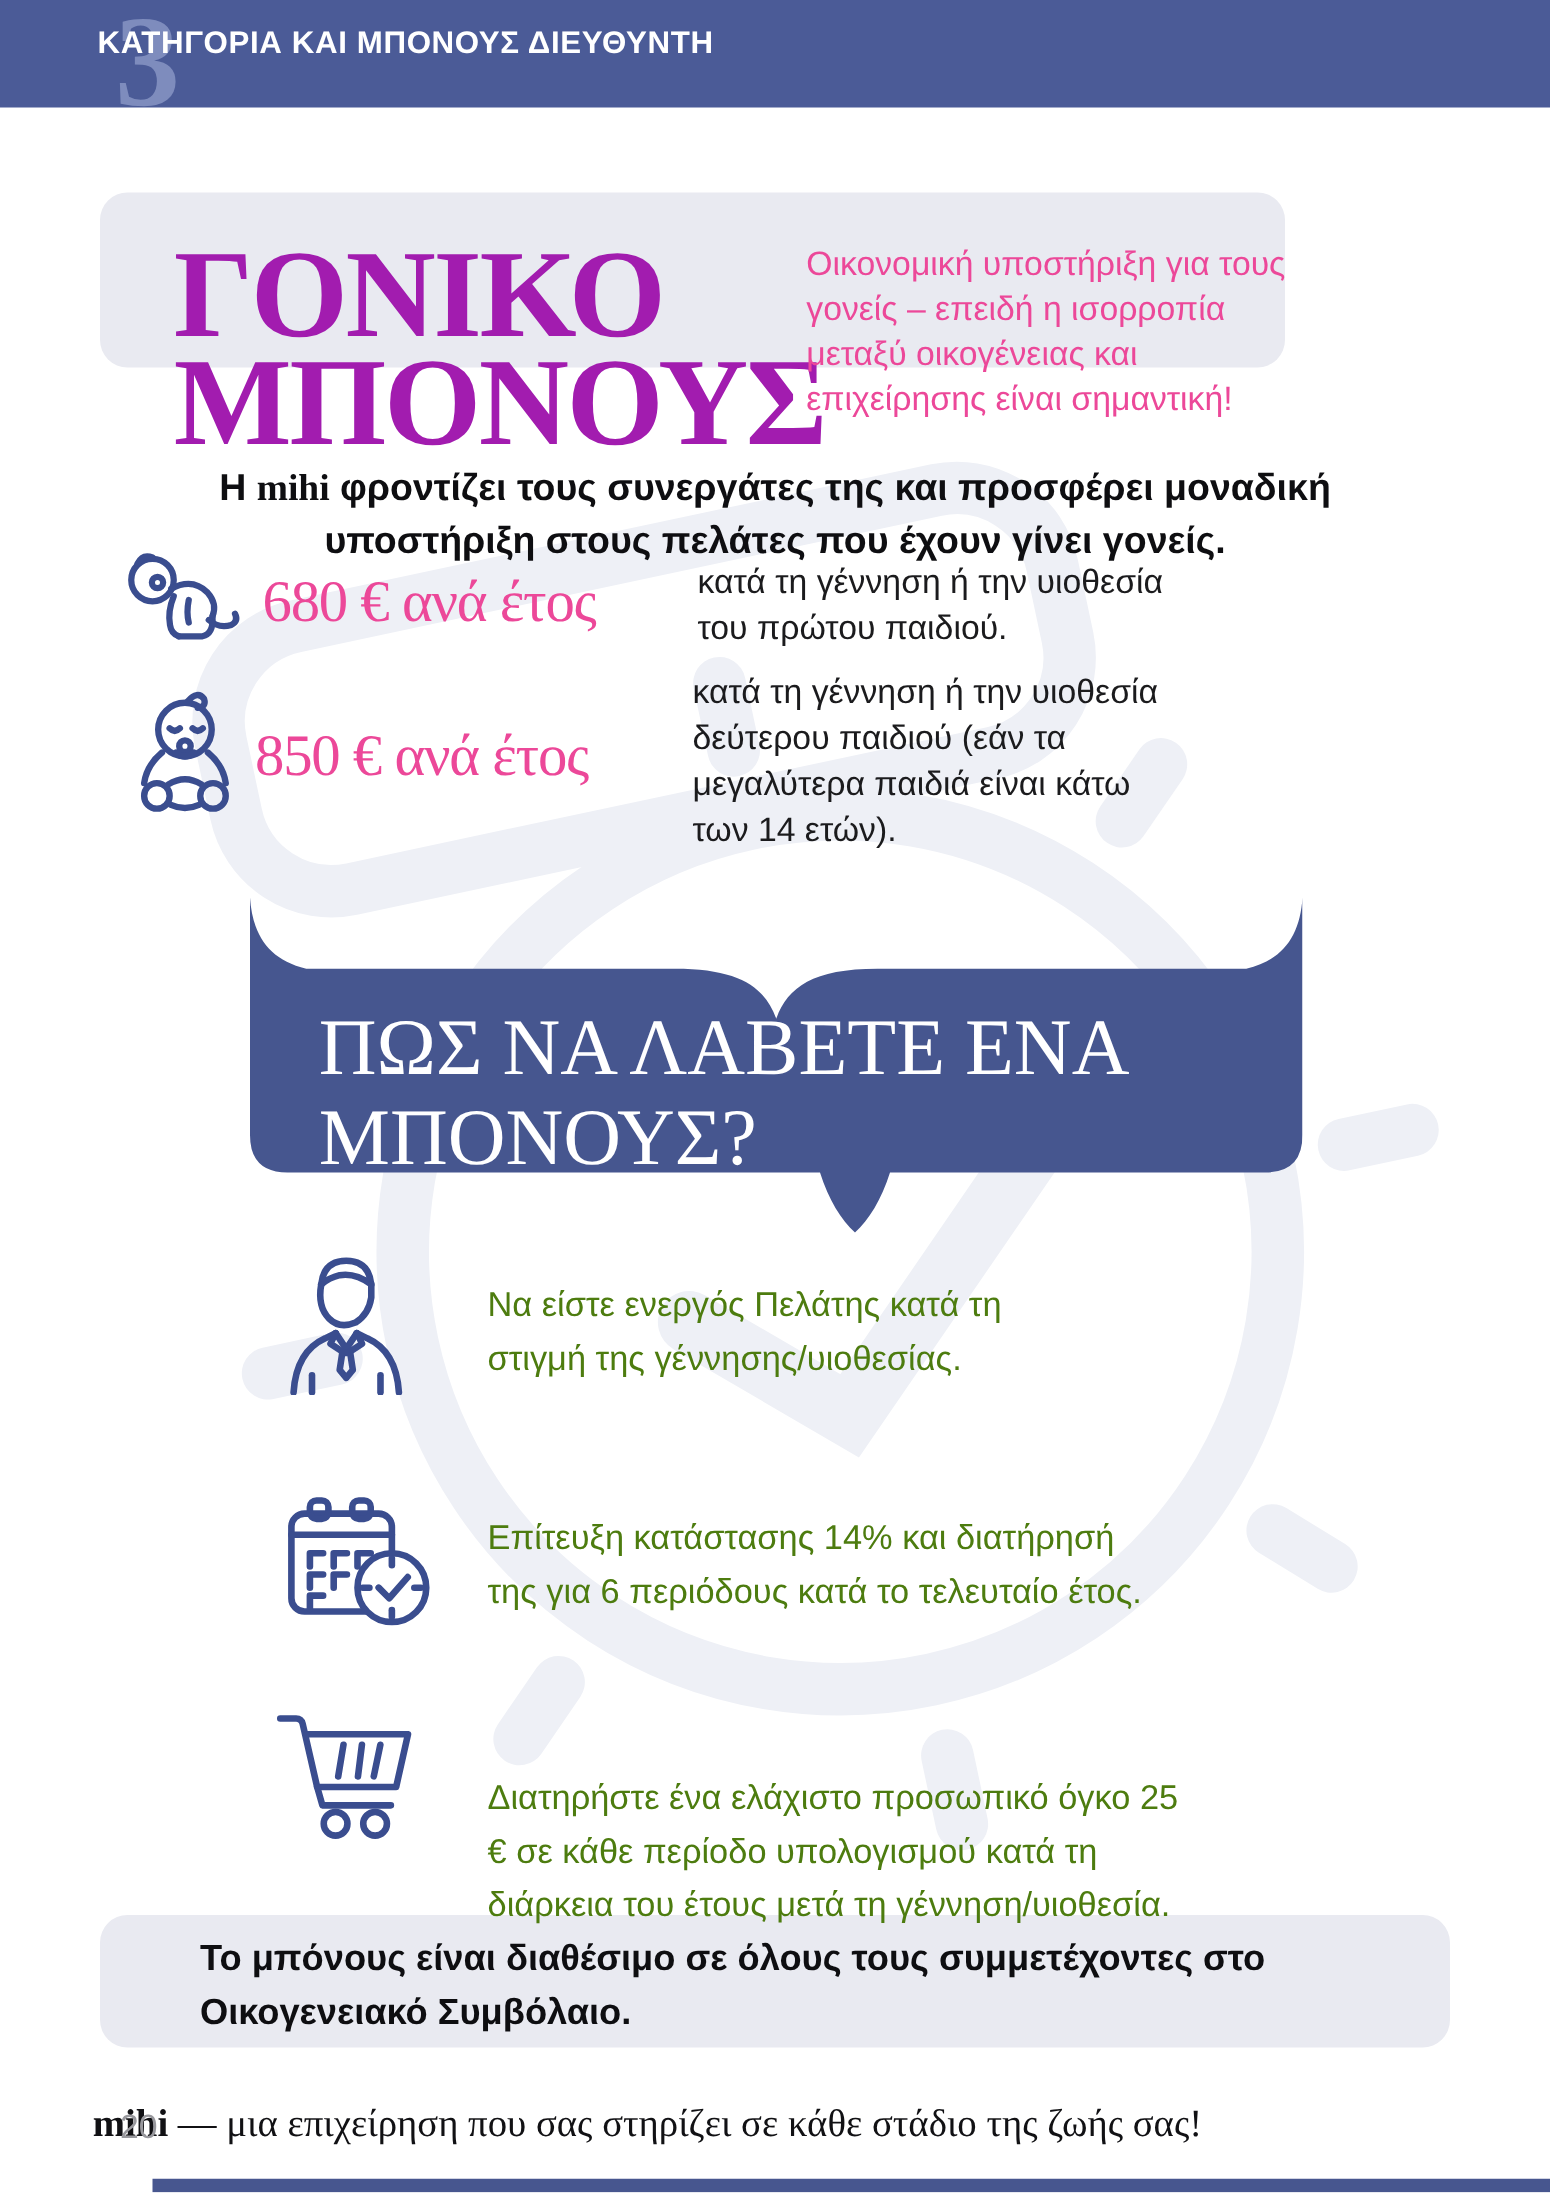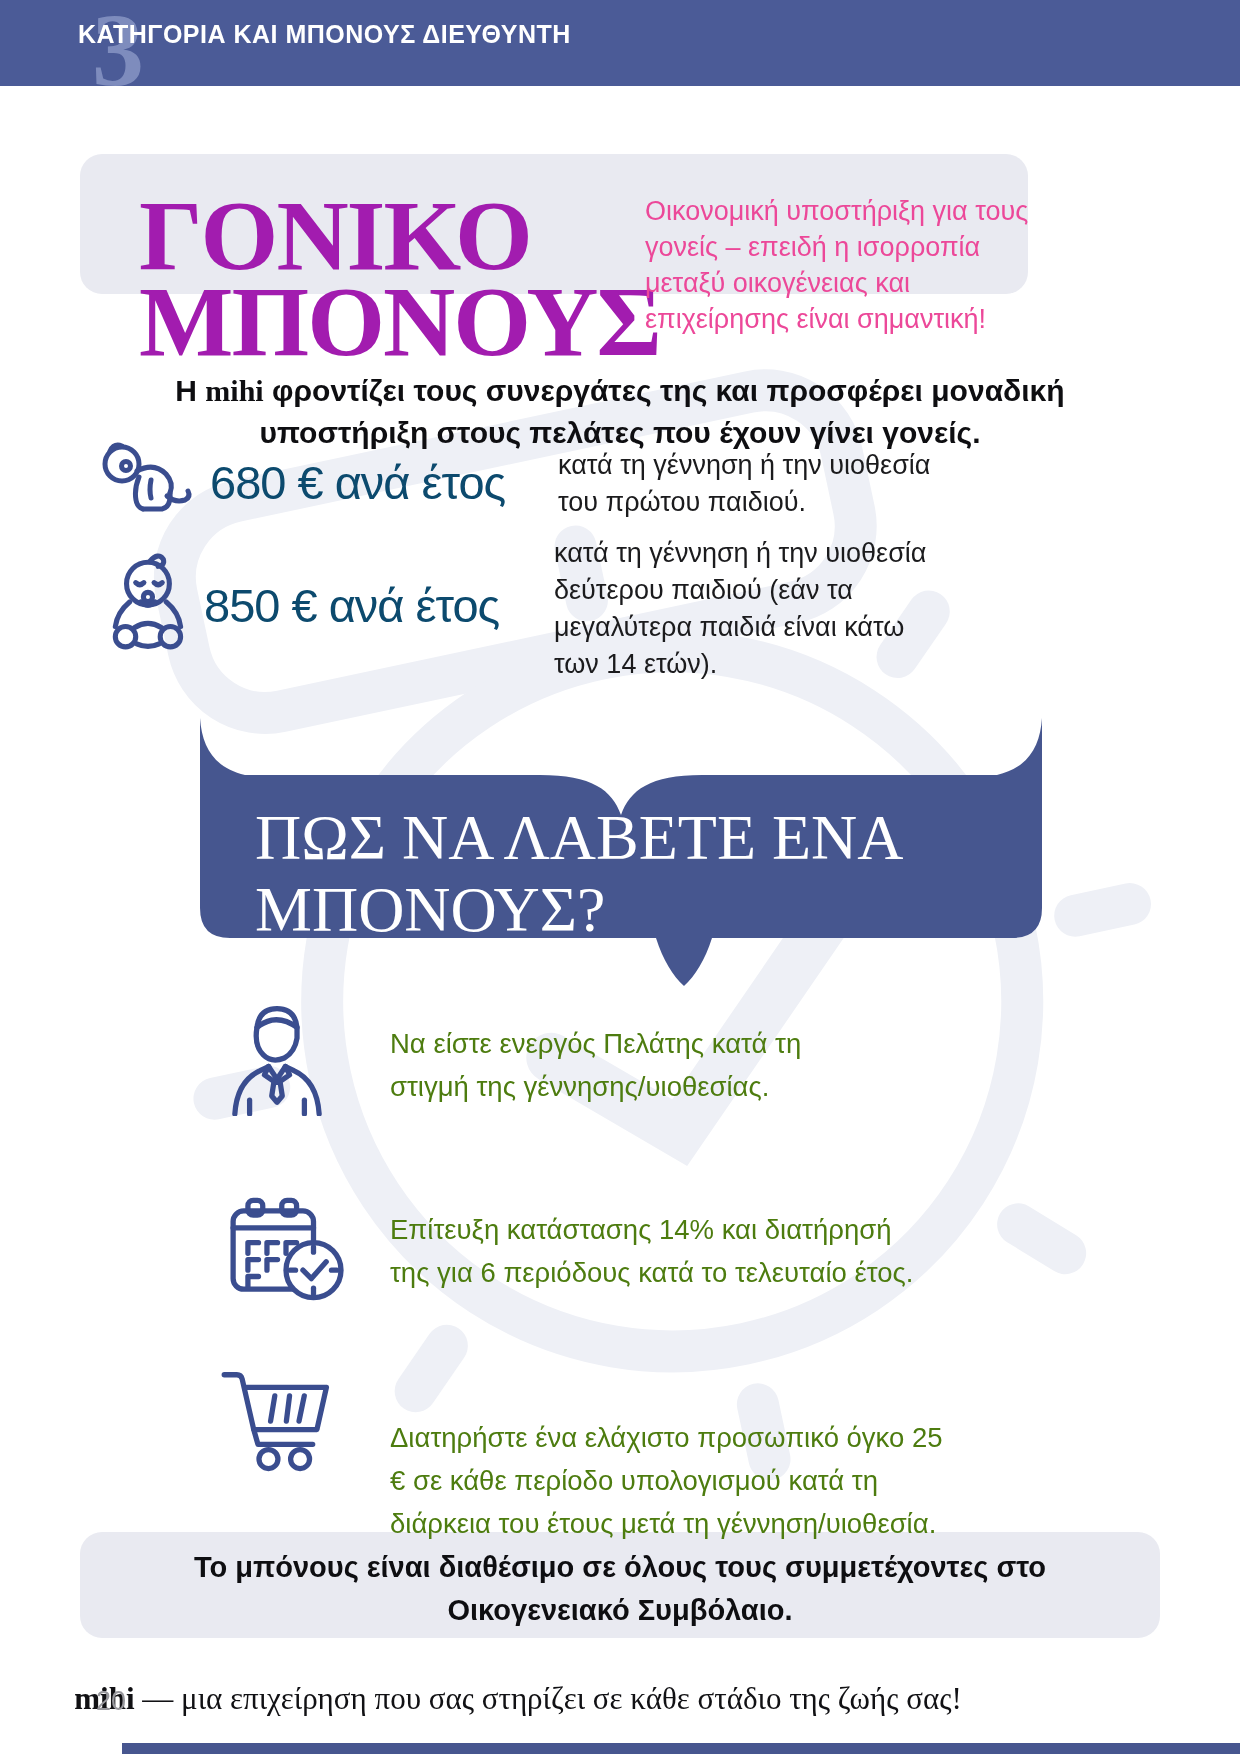--- a/index.html
+++ b/index.html
@@ -29,37 +29,37 @@
   }
   .hero-title span{display:block;}
   .hero-desc{position:absolute; left:645px; top:166px; width:400px; z-index:2;
     font-size:27px; line-height:36px; color:#ec4899;}
   
   .intro{position:absolute; left:150px; top:340px; width:940px; z-index:2;
     text-align:center; font-weight:bold; font-size:30px; line-height:42px; color:#0e0e11;}
   .intro .brand{font-family:"Liberation Serif", serif; font-weight:bold;}
   
   .icon{z-index:2;}
-  .amount{position:absolute; z-index:2; font-size:47px; letter-spacing:-1px; color:#0c4a6e; white-space:nowrap;}
+  .amount{position:absolute; z-index:2; font-size:47px; letter-spacing:-1px; color:#ec4899; white-space:nowrap;font-family:Liberation Serif, serif;}
   .bdesc{position:absolute; z-index:2; font-size:27px; line-height:37px; color:#1b1b1d;}
   
   .banner{position:absolute; left:200px; top:718px; width:980px; height:270px; z-index:2;}
   .banner svg{position:absolute; left:0; top:0;}
   .banner-text{
     position:absolute; left:55px; top:84px; z-index:3; color:#ffffff;
     font-family:"Liberation Serif", serif; font-size:64px; line-height:72px; white-space:nowrap;
   }
   .banner-text span{display:block;}
   
   .rtext{position:absolute; z-index:2; font-size:27.5px; line-height:43px; color:#4d7c0f;}
   
   .note-box{position:absolute; left:80px; top:1532px; width:1080px; height:106px;
     background:#e9eaf1; border-radius:22px; z-index:1;}
   .note-text{position:absolute; left:160px; top:1546px; width:920px; z-index:2;
-    text-align:center; font-weight:bold; font-size:29px; line-height:43px; color:#0e0e11;}
+    font-weight:bold; font-size:29px; line-height:43px; color:#0e0e11;}
   
   .mihi-line{position:absolute; left:0; top:1650px; width:1036px; z-index:2;
     text-align:center; font-family:"Liberation Serif", serif; font-size:31px; color:#111114;}
   .mihi-line .brand{font-weight:bold;}
   .page-number{position:absolute; left:96px; top:1686px; z-index:2; font-size:27px; color:#98989d;}
   .bottom-strip{position:absolute; left:122px; top:1743px; width:1118px; height:11px; background:#47568f; z-index:2;}
   svg .st{fill:none; stroke:#3a4d8f; stroke-width:5; stroke-linecap:round; stroke-linejoin:round;}
 </style>
 </head>
 <body>

